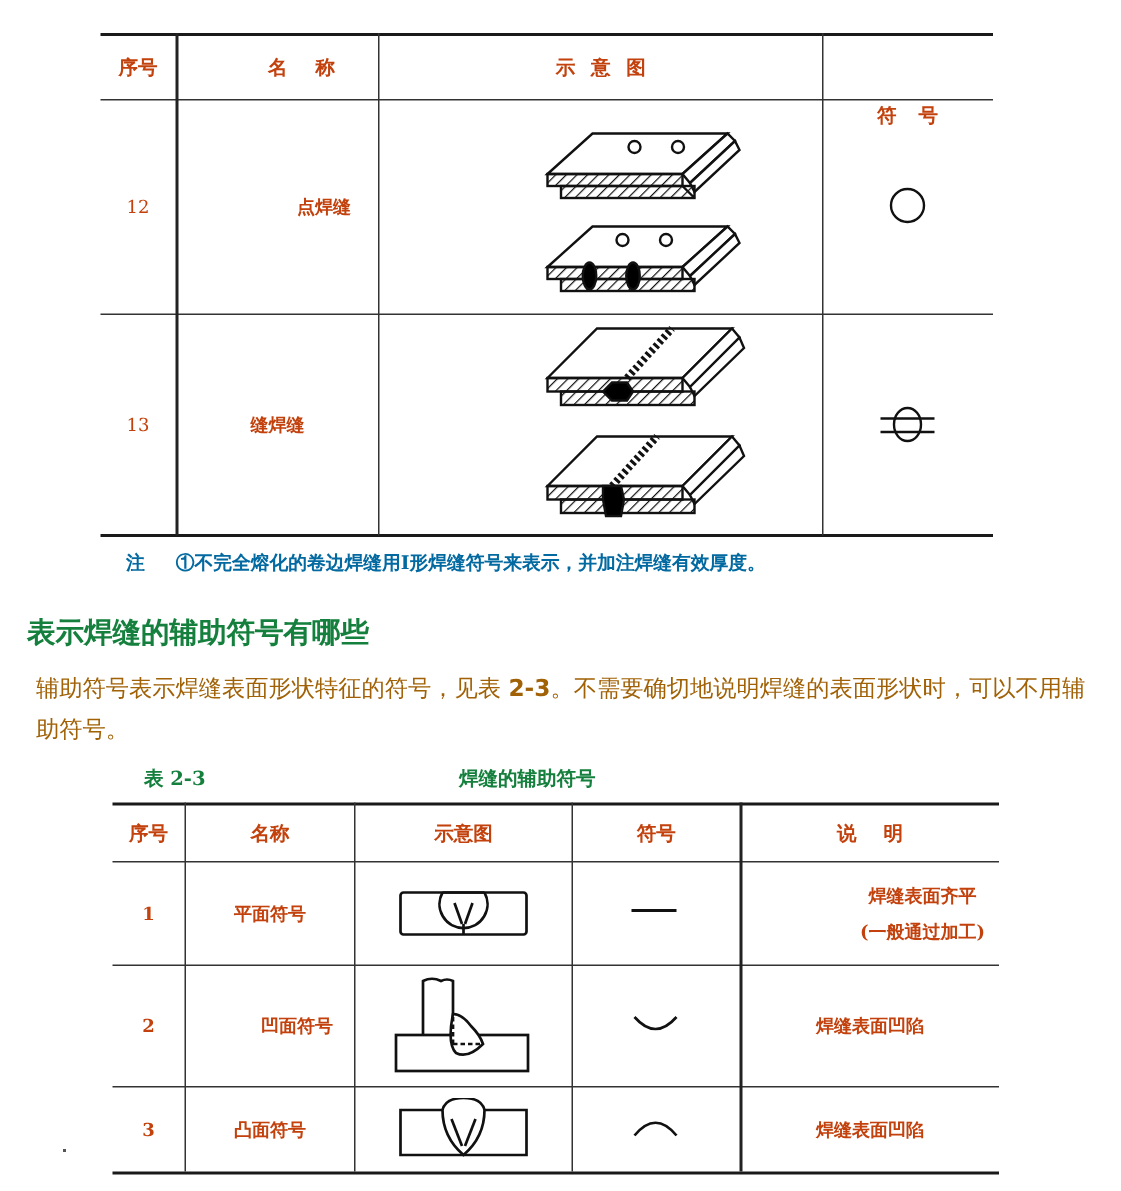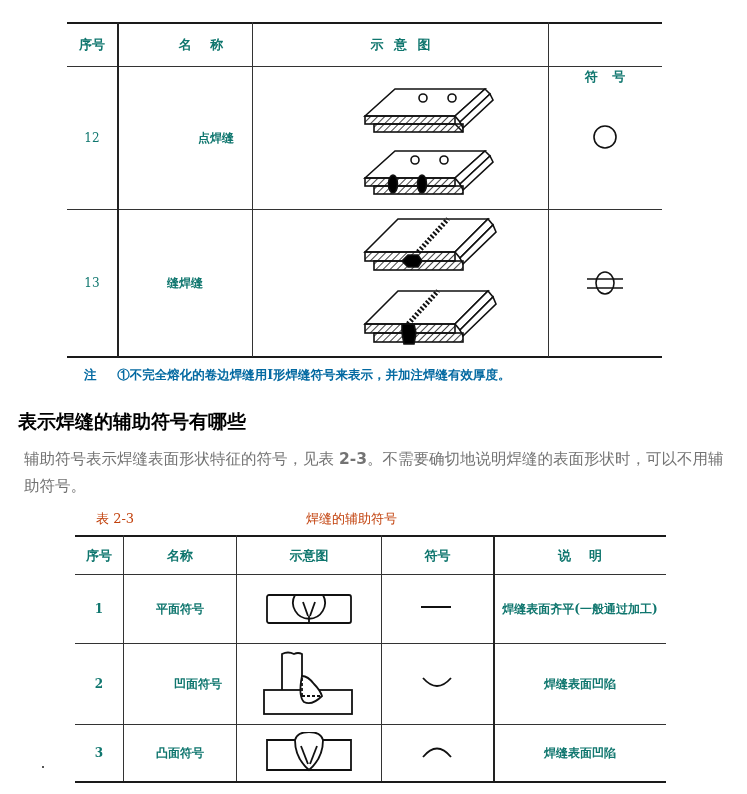--- a/index.html
+++ b/index.html
@@ -4,32 +4,32 @@
 <style>
   html, body { margin:0; padding:0; background:#ffffff; }
   body { width:747px; height:794px; position:relative; overflow:hidden;
          font-family:"DejaVu Sans", sans-serif; color:#111; }
   .abs { position:absolute; }
   .hline { position:absolute; height:0; border-top:2px solid #1a1a1a; }
   .hline.thin { border-top:1px solid #333; }
   .vline { position:absolute; width:0; border-left:1px solid #333; }
   .vline.thick { border-left:2px solid #222; }
   .cell { position:absolute; display:flex; align-items:center; justify-content:center;
-          text-align:center; font-family:"DejaVu Serif", serif; font-weight:bold; color:#0f766e; }
+          text-align:center; font-family:"DejaVu Serif", serif; font-weight:bold; color:#c2410c; }
   .hdr { font-size:13px; letter-spacing:0px; }
   .small { font-size:12px; }
   .sym { position:absolute; }
   .heading { position:absolute; left:18px; top:409px; font-size:19px; font-weight:bold;
-             font-family:"DejaVu Sans", sans-serif; color:#000000; }
+             font-family:"DejaVu Sans", sans-serif; color:#15803d; }
   .para { position:absolute; left:24px; top:446px; width:700px; font-size:15.5px; line-height:27px;
-          font-family:"DejaVu Sans", sans-serif; color:#737373; }
+          font-family:"DejaVu Sans", sans-serif; color:#a16207; }
   .para b { font-weight:bold; }
   .note { position:absolute; left:84px; top:367px; font-size:12.5px; font-weight:bold;
           font-family:"DejaVu Serif", serif; color:#0369a1; }
-  .tcap { position:absolute; font-family:"DejaVu Serif", serif; font-weight:normal; font-size:13px; color:#c2410c; }
+  .tcap { position:absolute; font-family:"DejaVu Serif", serif; font-weight:bold; font-size:13px; color:#15803d; }
 </style>
 </head>
 <body>
 
 <div>
 
   <div class="hline" style="left:67px; top:22px; width:595px;"></div>
   <div class="hline thin" style="left:67px; top:66px; width:595px;"></div>
   <div class="hline thin" style="left:67px; top:209px; width:595px;"></div>
   <div class="hline" style="left:67px; top:356px; width:595px;"></div>
@@ -151,21 +151,21 @@
       <path d="M30,3 A16,16 0 1 0 58,3"></path>
       <line x1="30" y1="3" x2="58" y2="3"></line>
       <line x1="38" y1="10" x2="43" y2="24"></line>
       <line x1="50" y1="10" x2="45" y2="24"></line>
       <line x1="44" y1="24" x2="44" y2="31"></line>
     </g>
   </svg>
   <svg class="sym" style="left:418px; top:600px;" width="36" height="14" viewBox="0 0 36 14">
     <line x1="3" y1="7" x2="33" y2="7" stroke="#111" stroke-width="2"></line>
   </svg>
-  <div class="cell small" style="left:494px; top:578px; width:172px; height:62px; line-height:24px;">
+  <div class="cell small" style="left:494px; top:578px; width:172px; height:62px; flex-direction:column; line-height:24px;padding-left:35px;">
     <span>焊缝表面齐平</span>
     <span>(一般通过加工)</span>
   </div>
 
   <div class="cell small" style="left:75px; top:644px; width:48px; height:80px;">2</div>
   <div class="cell small" style="left:142px; top:644px; width:112px; height:80px;">凹面符号</div>
   <svg class="sym" style="left:262px; top:650px;" width="96" height="70" viewBox="0 0 96 70">
     <g stroke="#111" stroke-width="1.8" fill="none">
       <path d="M20,40 L20,4 Q26,1 32,4 Q36,2 40,4 L40,40"></path>
       <rect x="2" y="40" width="88" height="24"></rect>

